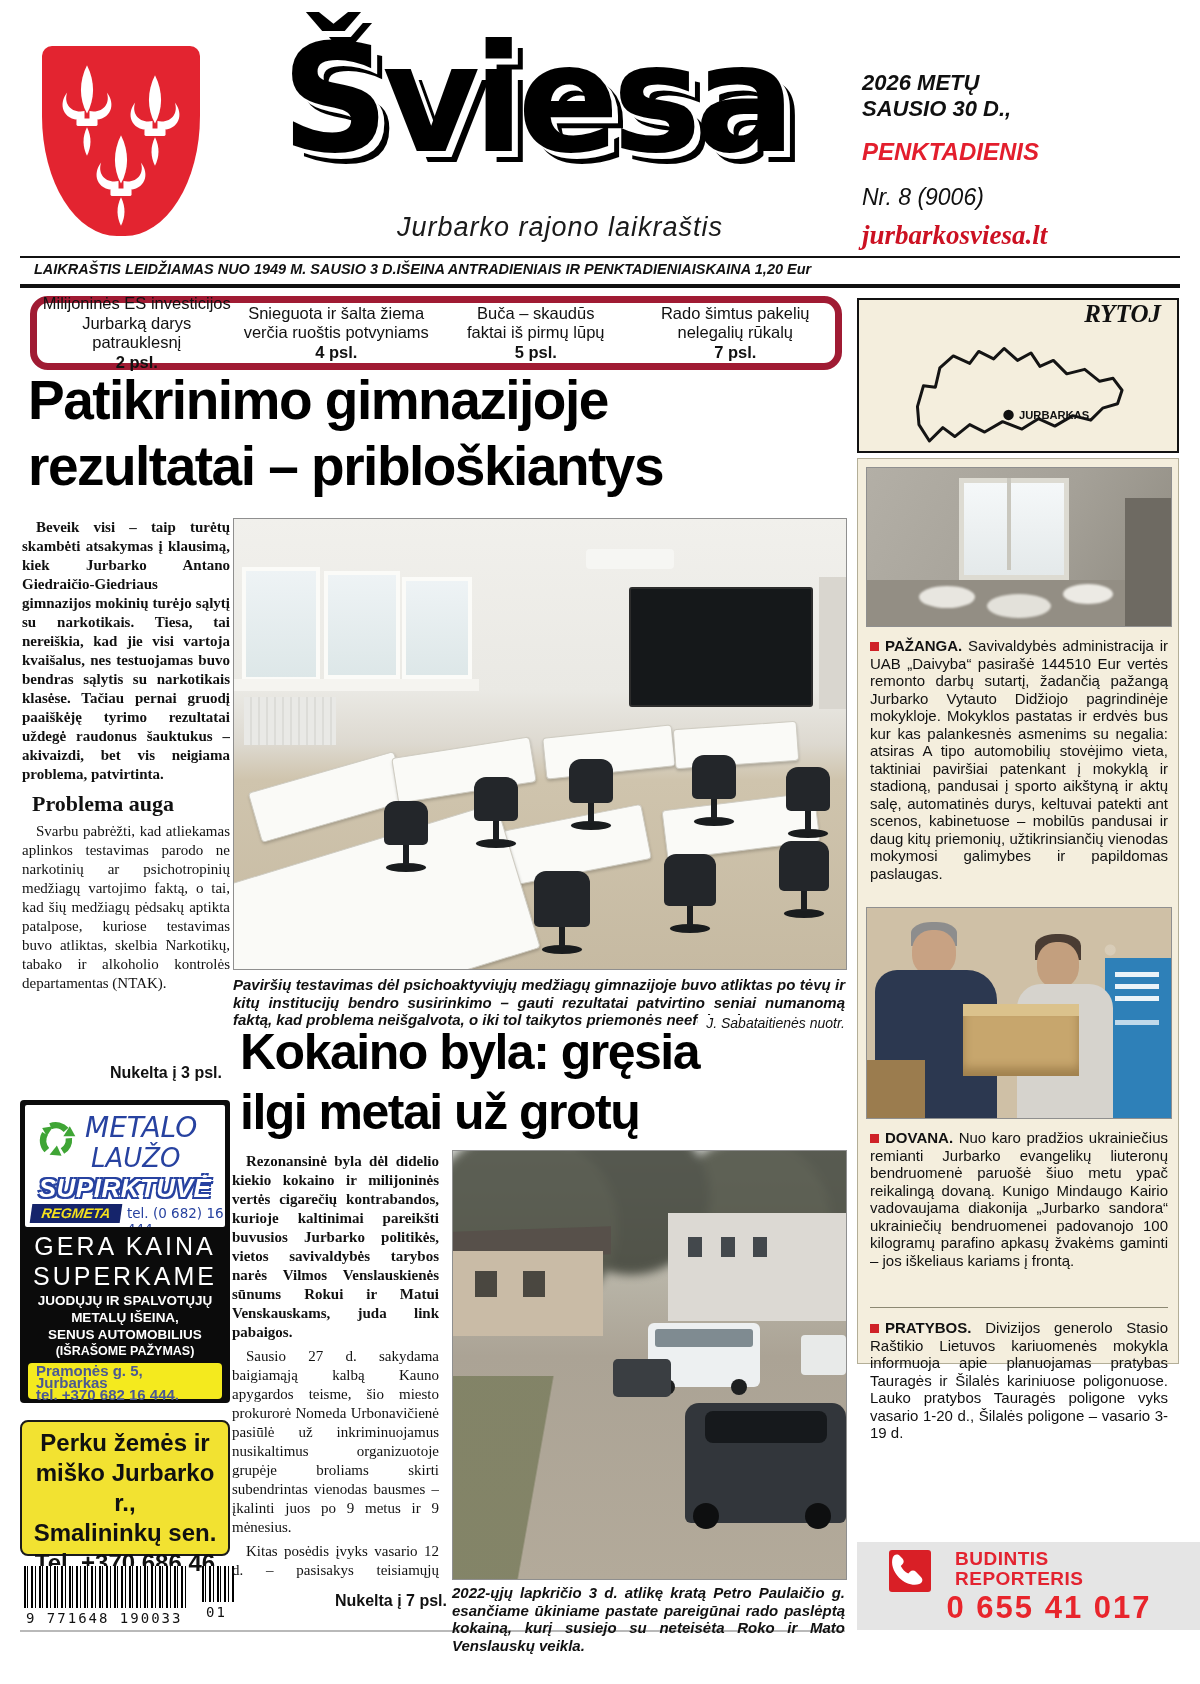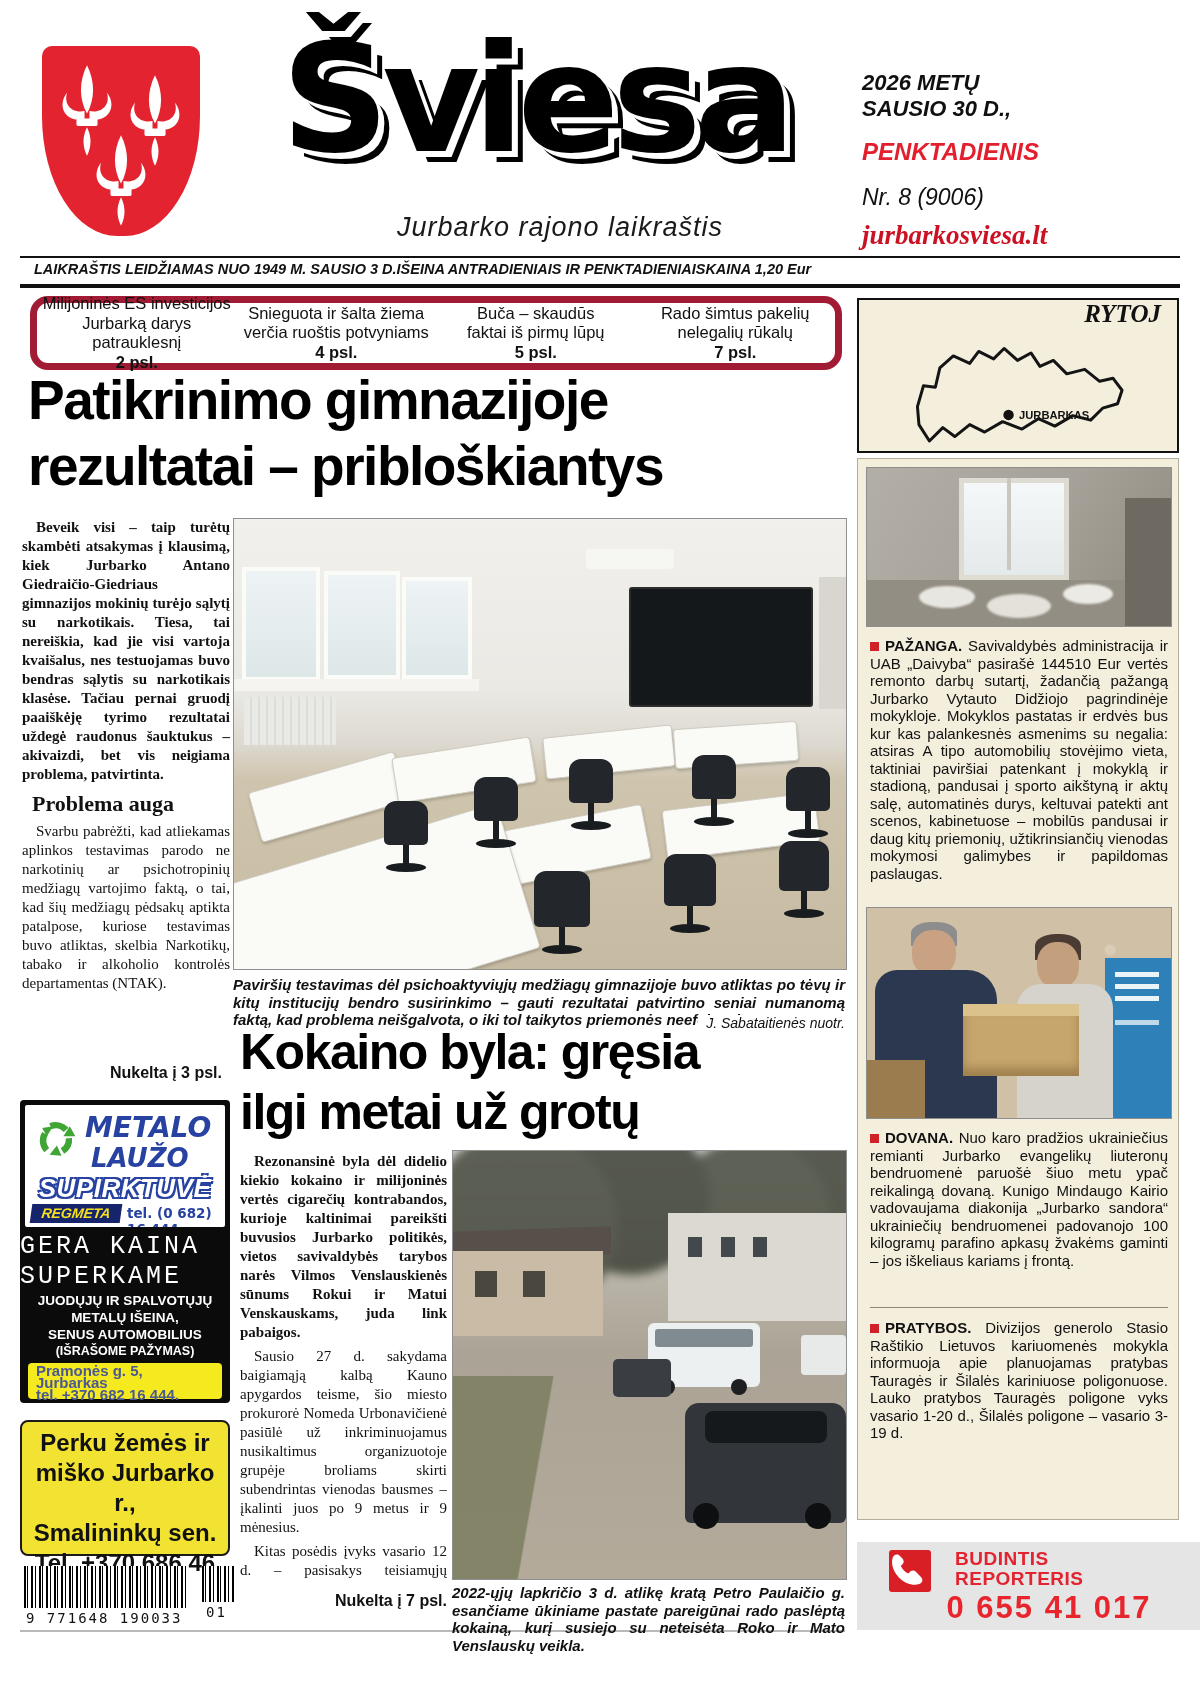--- a/index.html
+++ b/index.html
@@ -39,39 +39,39 @@
   .ph{position:absolute}
   .chair{position:absolute;width:44px;height:44px;background:#23262a;border-radius:12px 12px 5px 5px}
   .chair::after{content:"";position:absolute;left:50%;top:100%;width:6px;height:20px;background:#1b1e21;transform:translateX(-50%)}
   .chair::before{content:"";position:absolute;left:50%;top:calc(100% + 18px);width:40px;height:9px;background:#191c1e;border-radius:50%;transform:translateX(-50%)}
   .table{position:absolute;background:#fafaf7;border:1px solid #cfccc2;border-radius:4px;box-shadow:0 2px 3px rgba(0,0,0,.18)}
   
   .mapbox{position:absolute;left:857px;top:298px;width:322px;height:155px;background:#f4eedd;
         border:2px solid #111;box-sizing:border-box}
   .maptitle{position:relative;z-index:2;font-family:"Liberation Serif",serif;font-weight:bold;font-style:italic;
         font-size:25px;line-height:27px;text-align:center;margin-top:8px}
-  .sidebox{position:absolute;left:857px;top:458px;width:322px;height:1062px;background:#f4eedd;
+  .sidebox{position:absolute;left:857px;top:458px;width:322px;height:906px;background:#f4eedd;
         border:1px solid #b3ae97;box-sizing:border-box}
   .snews{position:absolute;font-size:15px;line-height:17.5px;text-align:justify;margin:0}
   .sq{display:inline-block;width:9px;height:9px;background:#cf2127;margin-right:6px}
   .stag{font-weight:bold}
   .budintis{position:absolute;left:857px;top:1542px;width:384px;height:88px;background:#e5e5e5}
   .bud-line{position:absolute;left:98px;font-weight:bold;font-size:19px;line-height:21px;color:#e32330;letter-spacing:.5px}
   .bud-phone{position:absolute;left:0;top:48px;width:100%;text-align:center;font-weight:bold;font-size:31px;
         color:#e8252c;letter-spacing:2px}
   
   .metalo{position:absolute;left:20px;top:1100px;width:210px;height:303px;background:#0b0b0b;border-radius:4px}
   .mwhite{position:absolute;left:5px;top:5px;width:200px;height:122px;background:#fff;border-radius:2px;overflow:hidden}
-  .mblue{color:#2742a0;font-weight:bold;font-style:italic;font-family:"DejaVu Sans",sans-serif}
+  .mblue{color:#2742a0;font-weight:normal;font-style:italic;font-family:"DejaVu Sans",sans-serif}
   .supirk{position:absolute;left:0;top:68px;width:200px;text-align:center;font-weight:bold;font-style:italic;
         font-size:26px;letter-spacing:.5px;color:#fff;
         text-shadow:-2px -2px 0 #2742a0,2px -2px 0 #2742a0,-2px 2px 0 #2742a0,2px 2px 0 #2742a0}
   .regmeta{position:absolute;left:6px;top:99px;width:90px;height:19px;background:#15246b;transform:skewX(-8deg);
         color:#f5e11e;font-weight:bold;font-style:italic;font-size:14px;text-align:center;line-height:19px}
-  .gera{position:absolute;width:100%;text-align:left;font-family:Liberation Mono, monospace;color:#fff;
+  .gera{position:absolute;width:100%;text-align:center;font-family:Liberation Sans, sans-serif;color:#fff;
         font-size:25px;letter-spacing:3px}
   .mdetail{position:absolute;width:100%;text-align:center;color:#fff;font-weight:bold;font-size:13.5px;line-height:17px}
   .maddr{position:absolute;left:8px;top:245px;width:194px;height:50px;background:#f4ea1e;border-radius:4px;
         color:#4a5894;font-weight:bold;font-size:15px;line-height:17px;padding:2px 8px;box-sizing:border-box}
   .perku{position:absolute;left:20px;top:1420px;width:210px;height:136px;background:#f2e231;border:2px solid #1a1a1a;
         border-radius:8px;box-sizing:border-box;text-align:center;font-weight:bold;font-size:24px;line-height:30px;padding-top:6px}
   .barcode{position:absolute;left:24px;top:1566px;width:212px;height:62px}
   .bars{position:absolute;top:0;height:42px;background:repeating-linear-gradient(90deg,#000 0 2px,#fff 2px 3px,#000 3px 4px,#fff 4px 7px,#000 7px 9px,#fff 9px 11px,#000 11px 12px,#fff 12px 15px)}
   .bdig{position:absolute;top:44px;font-family:"DejaVu Sans Mono",monospace;font-size:14px;letter-spacing:2px}
 </style>
@@ -221,21 +221,21 @@
     <div class="bars" style="left:0;width:164px"></div>
     <div class="bars" style="left:178px;width:32px;height:36px"></div>
     <div class="bdig" style="left:2px">9 771648 190033</div>
     <div class="bdig" style="left:182px;top:38px">01</div>
   </div>
   <div class="rule" style="left:20px;top:1630px;width:825px;height:2px;background:#b9b9b9"></div>
 
   <div class="hl" style="left:240px;top:1086px;font-size:50px">ilgi metai už grotų</div>
   <div class="hl" style="left:240px;top:1026px;font-size:50px">Kokaino byla: gręsia</div>
 
-  <div class="art" style="left:240px;top:1152px;width:207px;height:428px">
+  <div class="art" style="left:232px;top:1152px;width:207px;height:428px">
     <p class="lead">Rezonansinė byla dėl didelio kiekio kokaino ir milijoninės vertės cigarečių kontrabandos, kurioje kaltinimai pareikšti buvusios Jurbarko politikės, vietos savivaldybės tarybos narės Vilmos Venslauskienės sūnums Rokui ir Matui Venskauskams, juda link pabaigos.</p>
     <p>Sausio 27 d. sakydama baigiamąją kalbą Kauno apygardos teisme, šio miesto prokurorė Nomeda Urbonavičienė pasiūlė už inkriminuojamus nusikaltimus organizuotoje grupėje broliams skirti subendrintas vienodas bausmes – įkalinti juos po 9 metus ir 9 mėnesius.</p>
     <p>Kitas posėdis įvyks vasario 12 d. – pasisakys teisiamųjų advokatai, o po bus skelbiamas verdiktas. Už disponavimą dideliu kiekiu narkotikų numatytas kalėjimas nuo 8 iki 10 metų.</p>
   </div>
   <div class="nukelta" style="left:240px;top:1592px;width:207px">Nukelta į 7 psl.</div>
 
   <div class="photo" style="left:452px;top:1150px;width:393px;height:428px">
     <div class="ph" style="inset:0;background:linear-gradient(180deg,#d8dad6 0%,#cfd1cb 10%,#b8b4a7 30%,#aba395 48%,#b3aa9a 100%)"></div>
     <div class="ph" style="left:-20px;top:-15px;width:440px;height:150px;background:radial-gradient(circle at 20% 60%, #474a3e 0 26%, transparent 27%),radial-gradient(circle at 45% 40%, #3f4238 0 30%, transparent 31%),radial-gradient(circle at 72% 55%, #4a4d40 0 24%, transparent 25%),radial-gradient(circle at 92% 45%, #42453a 0 26%, transparent 27%);filter:blur(5px);opacity:.85"></div>
     <div class="ph" style="left:0;top:78px;width:158px;height:28px;background:#57504a;transform:skewY(-2deg)"></div>

